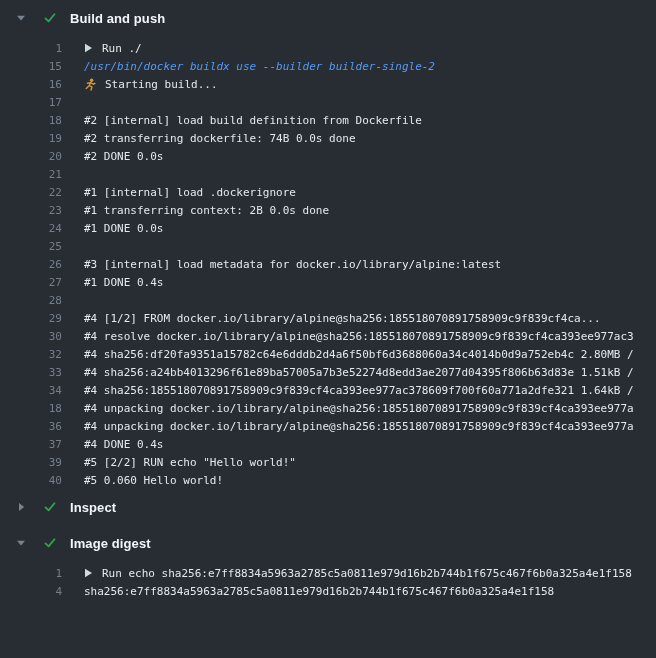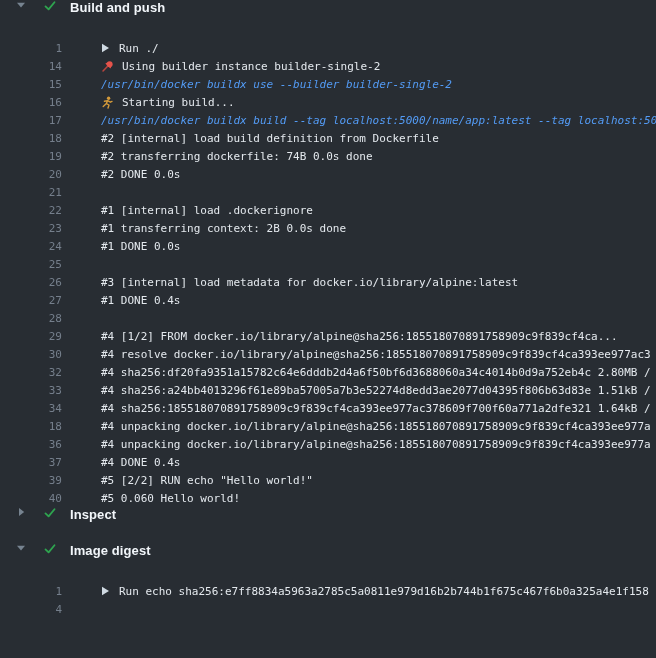--- a/index.html
+++ b/index.html
@@ -7,21 +7,21 @@
     position: relative;
     width: 656px;
     height: 658px;
     background: #282d33;
     overflow: hidden;
     font-family: "DejaVu Sans Mono", monospace;
   }
   .section-header {
     height: 36px;
     display: flex;
-    align-items: flex-start;
+    align-items: center;
     padding-left: 16px;
     cursor: pointer;
   }
   .tri-icon { width: 10px; height: 10px; display: inline-flex; flex: none; }
   .check-icon { margin-left: 17px; display: inline-flex; flex: none; }
   .section-title {
     margin-left: 13px;
     font-family: "Liberation Sans", sans-serif;
     font-size: 13px;
     font-weight: 600;
@@ -37,21 +37,21 @@
     overflow: hidden;
   }
   .ln {
     flex: 0 0 62px;
     text-align: right;
     font-size: 11px;
     color: #757f8c;
     cursor: pointer;
   }
   .lc {
-    margin-left: 39px;
+    margin-left: 22px;
     font-size: 11px;
     color: #e4e9ee;
     display: flex;
     align-items: center;
     white-space: pre;
   }
   .lc.command { color: #539bf5; font-style: italic; }
   .inline-icon { display: inline-flex; margin-right: 8px; flex: none; }
   .play { margin-right: 9px; }
 </style>
@@ -70,31 +70,26 @@
       <svg width="14" height="12" viewBox="0 0 14 12">
           <path d="M2.5 6.4 L5.6 9.4 L11.5 2.2" fill="none" stroke="#2ea44f" stroke-width="1.8" stroke-linecap="round" stroke-linejoin="round"></path>
         </svg>
     </span>
     <span class="section-title">Build and push</span>
   </div>
   <div class="lines">
       <div class="log-line"><span class="ln">1</span><span class="lc"><span class="inline-icon play"><svg width="9" height="10" viewBox="0 0 9 10">
               <path d="M1 0.8 L8 5 L1 9.2 Z" fill="#cfd9e2"></path>
             </svg></span><span>Run ./</span></span></div>
-      <div class="log-line"><span class="ln">14</span><span class="lc"><span class="inline-icon"><svg width="13" height="13" viewBox="0 0 13 13">
-              <circle cx="8.6" cy="4.2" r="3" fill="#e5534b"></circle>
-              <path d="M6.4 6.4 L2 11" stroke="#b8453e" stroke-width="1.5" stroke-linecap="round"></path>
-              <path d="M5.2 3.4 L9.4 7.6" stroke="#e5534b" stroke-width="1.3" stroke-linecap="round"></path>
-            </svg></span><span>Using builder instance builder-single-2</span></span></div>
       <div class="log-line"><span class="ln">15</span><span class="lc command"><span>/usr/bin/docker buildx use --builder builder-single-2</span></span></div>
       <div class="log-line"><span class="ln">16</span><span class="lc"><span class="inline-icon"><svg width="13" height="13" viewBox="0 0 13 13">
               <circle cx="7.6" cy="2.2" r="1.7" fill="#d49a3a"></circle>
               <path d="M3.4 5.2 L6.6 4.6 L9.4 6.2 L11 5.4 M6.6 4.6 L5.4 7.6 L8 9 L7 12 M5.4 7.6 L2.2 10.6" fill="none" stroke="#d49a3a" stroke-width="1.4" stroke-linecap="round" stroke-linejoin="round"></path>
             </svg></span><span>Starting build...</span></span></div>
-      <div class="log-line"><span class="ln">17</span><span class="lc command"><span>/usr/bin/docker buildx build --tag localhost:5000/name/app:latest --tag localhost:50</span></span></div>
+      <div class="log-line"><span class="ln">17</span></div>
       <div class="log-line"><span class="ln">18</span><span class="lc"><span>#2 [internal] load build definition from Dockerfile</span></span></div>
       <div class="log-line"><span class="ln">19</span><span class="lc"><span>#2 transferring dockerfile: 74B 0.0s done</span></span></div>
       <div class="log-line"><span class="ln">20</span><span class="lc"><span>#2 DONE 0.0s</span></span></div>
       <div class="log-line"><span class="ln">21</span><span class="lc"><span></span></span></div>
       <div class="log-line"><span class="ln">22</span><span class="lc"><span>#1 [internal] load .dockerignore</span></span></div>
       <div class="log-line"><span class="ln">23</span><span class="lc"><span>#1 transferring context: 2B 0.0s done</span></span></div>
       <div class="log-line"><span class="ln">24</span><span class="lc"><span>#1 DONE 0.0s</span></span></div>
       <div class="log-line"><span class="ln">25</span><span class="lc"><span></span></span></div>
       <div class="log-line"><span class="ln">26</span><span class="lc"><span>#3 [internal] load metadata for docker.io/library/alpine:latest</span></span></div>
       <div class="log-line"><span class="ln">27</span><span class="lc"><span>#1 DONE 0.4s</span></span></div>
@@ -135,16 +130,16 @@
       <svg width="14" height="12" viewBox="0 0 14 12">
           <path d="M2.5 6.4 L5.6 9.4 L11.5 2.2" fill="none" stroke="#2ea44f" stroke-width="1.8" stroke-linecap="round" stroke-linejoin="round"></path>
         </svg>
     </span>
     <span class="section-title">Image digest</span>
   </div>
   <div class="lines">
       <div class="log-line"><span class="ln">1</span><span class="lc"><span class="inline-icon play"><svg width="9" height="10" viewBox="0 0 9 10">
               <path d="M1 0.8 L8 5 L1 9.2 Z" fill="#cfd9e2"></path>
             </svg></span><span>Run echo sha256:e7ff8834a5963a2785c5a0811e979d16b2b744b1f675c467f6b0a325a4e1f158</span></span></div>
-      <div class="log-line"><span class="ln">4</span></div>
+      <div class="log-line"><span class="ln">4</span><span class="lc"><span>sha256:e7ff8834a5963a2785c5a0811e979d16b2b744b1f675c467f6b0a325a4e1f158</span></span></div>
     </div>
 
 </div>
 
 </body></html>

